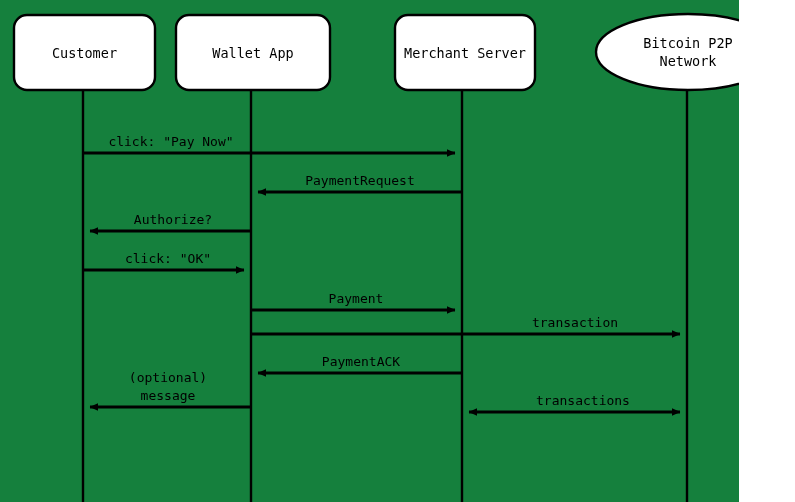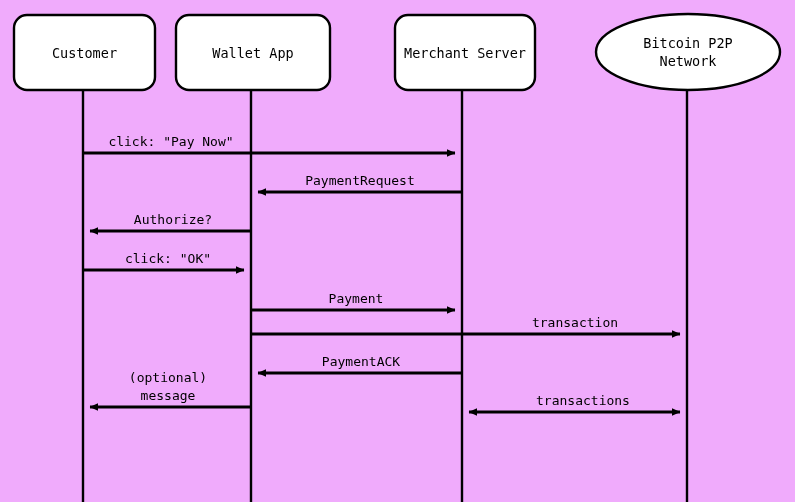--- a/index.html
+++ b/index.html
@@ -5,23 +5,23 @@
   html, body {
     margin: 0;
     padding: 0;
     background: #ffffff;
   }
   body {
     font-family: "DejaVu Sans Mono", monospace;
   }
   #diagram-root {
     position: relative;
-    width: 795px;
+    width: 739px;
     height: 502px;
-    background: #f0abfc;
+    background: #15803d;
     overflow: hidden;
     text-align: right;
   }
   #diagram-svg {
     position: absolute;
     left: 0;
     top: 0;
     width: 795px;
     height: 502px;
     display: block;

